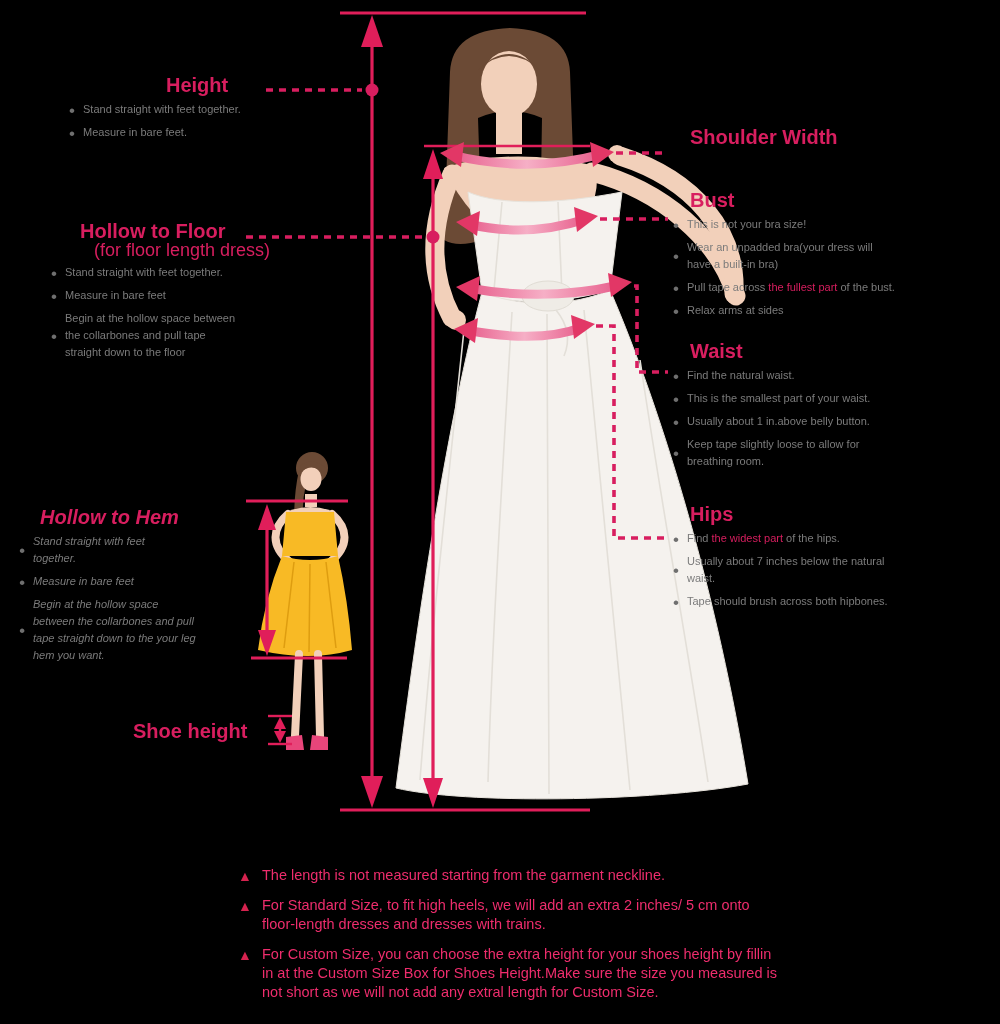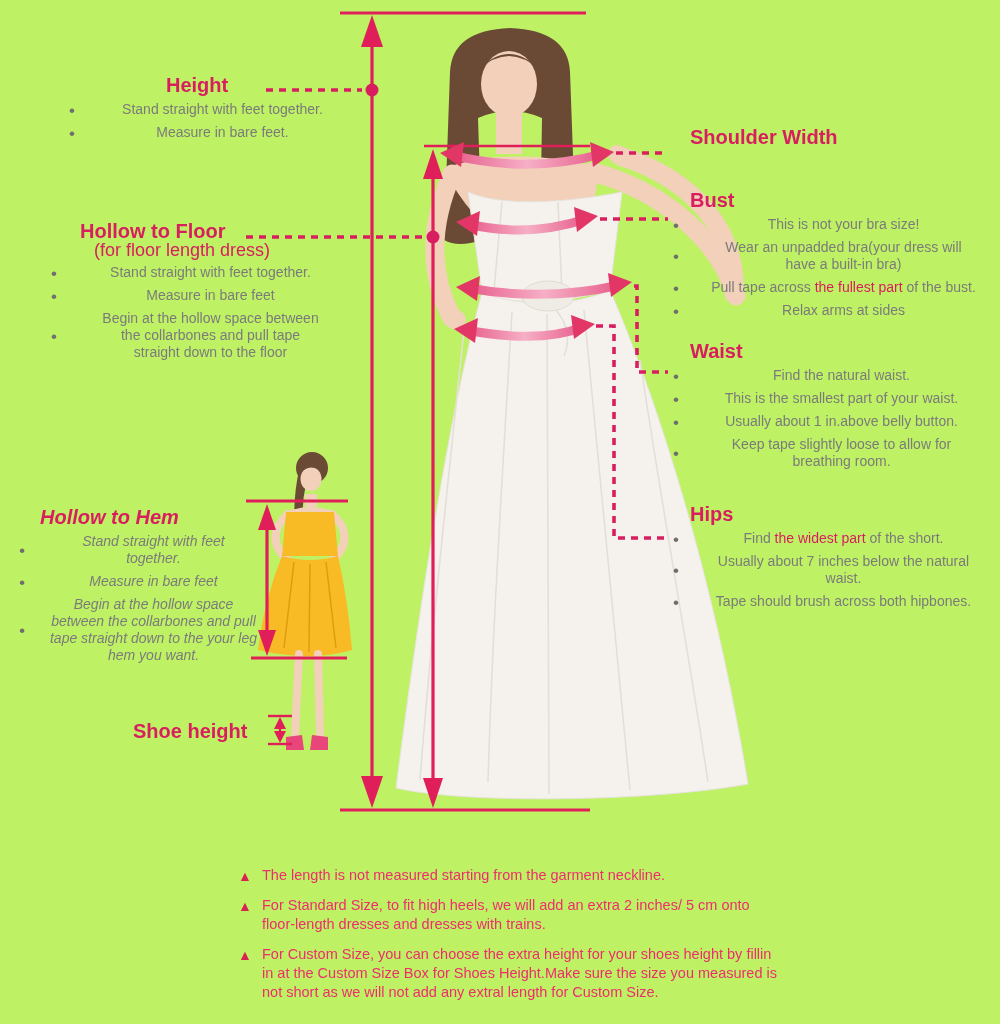--- a/index.html
+++ b/index.html
@@ -1,26 +1,26 @@
 <!DOCTYPE html>
 <html style="--accent: #d81e5f; --line-pink: #e01e5a; --body-text: #7b7b7b; --note-text: #ee2d6d; --triangle-red: #d6234f; --dress-white: #f5f2ee; --dress-yellow: #f8ba25; --dress-yellow-shade: #de9d10; --skin: #f2d0ba; --hair-brown: #6b4a35; --shoe-pink: #e8457a;"><head>
 <meta charset="utf-8">
 <style>
   html,body { margin:0; padding:0; background:#ffffff; }
   #stage {
-    position:relative; width:1000px; height:1024px; background:#bef264;
+    position:relative; width:1000px; height:1024px; background:#000000;
     font-family:"Liberation Sans","DejaVu Sans",sans-serif; overflow:hidden;
   }
   svg.overlay { position:absolute; left:0; top:0; z-index:1; pointer-events:none; }
 
   .sec { position:absolute; z-index:2; }
   .sec-title { color:var(--accent,#d81e5f); font-weight:bold; font-size:20px; line-height:22px; }
   .sec-sub   { color:var(--accent,#d81e5f); font-weight:normal; font-size:18px; line-height:17px; }
   ul.bullets { list-style:none; margin:5px 0 0 0; padding:0;
-               color:var(--body-text,#7b7b7b); font-size:14px; line-height:17px;text-align:center; }
+               color:var(--body-text,#7b7b7b); font-size:11px; line-height:17px; }
   ul.bullets li { position:relative; padding-left:21px; margin-bottom:6px; white-space:pre-line; }
   ul.bullets li::before { content:"\2022"; position:absolute; left:7px; top:50%;
                transform:translateY(-50%); color:#6f6f6f; font-size:17px; }
   .hl { color:var(--accent,#d81e5f); }
 
   #sec-height       { left:62px;  top:74px;  width:300px; }
   #sec-height .sec-title { margin-left:104px; }
   #sec-hollow-floor { left:44px;  top:220px; width:312px; }
   #sec-hollow-floor .sec-title { margin-left:36px; }
   #sec-hollow-floor .sec-sub   { margin-left:50px; }
@@ -232,21 +232,21 @@
         <li><span>This is the smallest part of your waist.</span></li>
         <li><span>Usually about 1 in.above belly button.</span></li>
         <li><span>Keep tape slightly loose to allow for
 breathing room.</span></li>
       </ul>
   </div>
 
   <div class="sec" id="sec-hips">
     <div class="sec-title">Hips</div>
     <ul class="bullets">
-        <li><span>Find </span><span class="hl">the widest part</span><span> of the short.</span></li>
+        <li><span>Find </span><span class="hl">the widest part</span><span> of the hips.</span></li>
         <li><span>Usually about 7 inches below the natural
 waist.</span></li>
         <li><span>Tape should brush across both hipbones.</span></li>
       </ul>
   </div>
 
   <div id="notes">
       <div class="note"><span class="tri">▲</span><span>The length is not measured starting from the garment neckline.</span></div>
       <div class="note"><span class="tri">▲</span><span>For Standard Size, to fit high heels, we will add an extra 2 inches/ 5  cm onto
 floor-length dresses and dresses with trains.</span></div>

